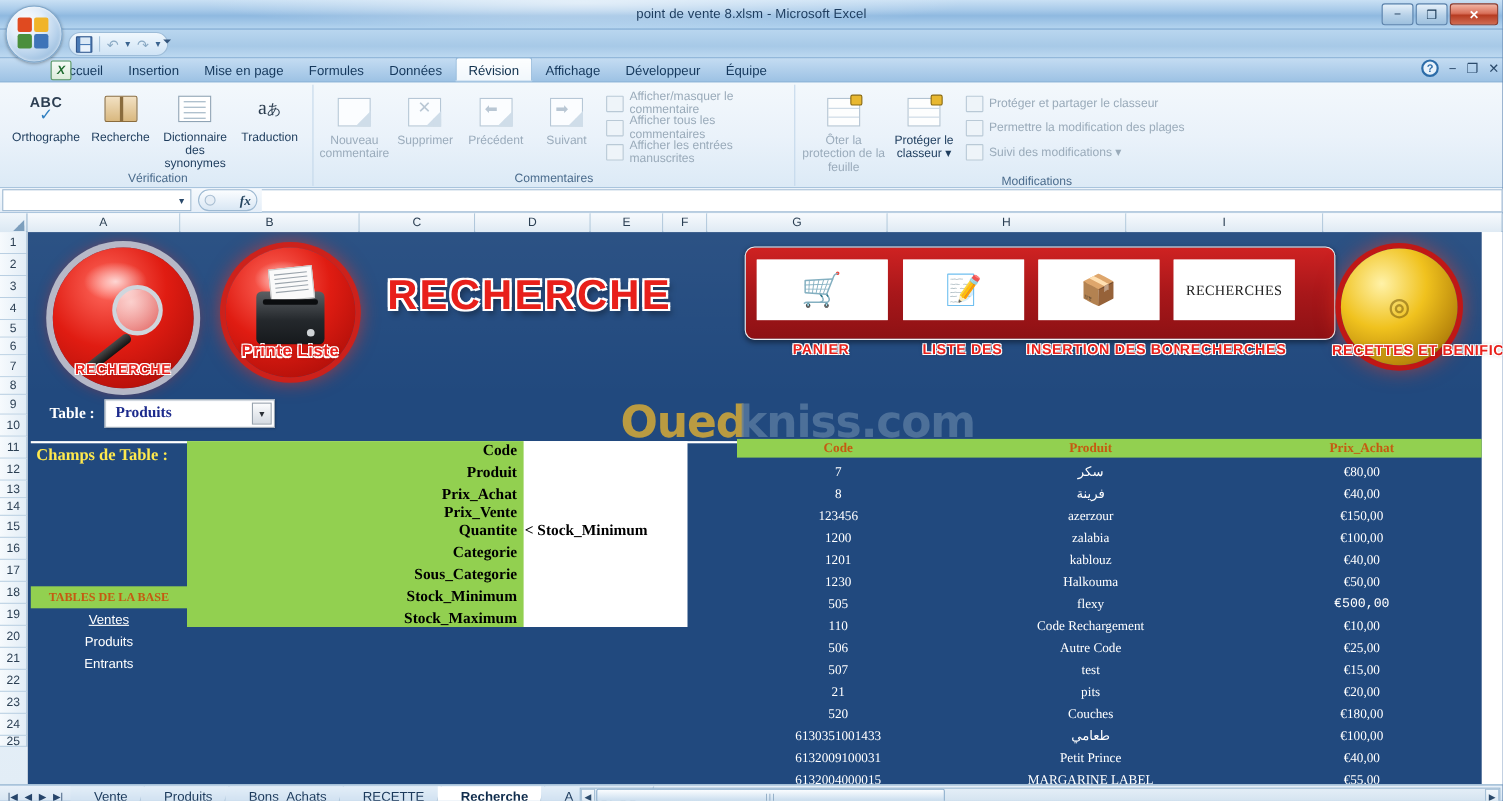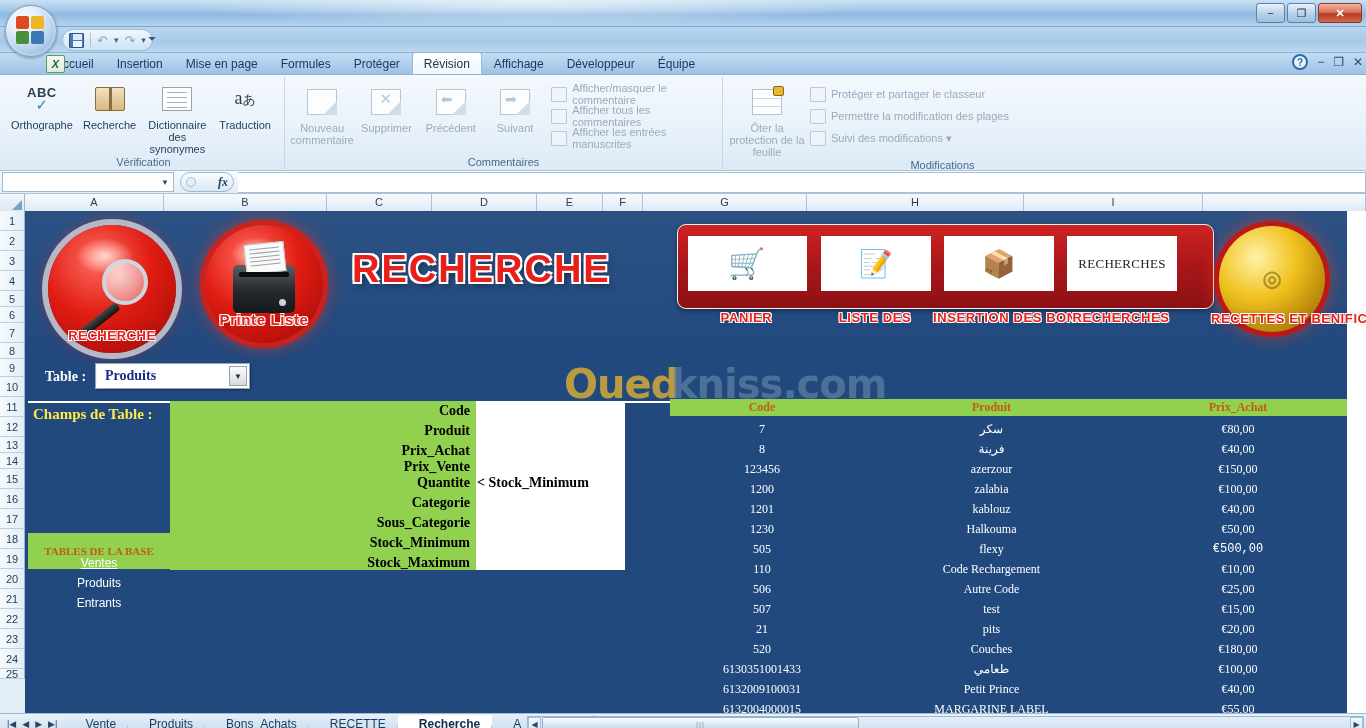--- a/index.html
+++ b/index.html
@@ -305,20 +305,21 @@
     font-size:8px; color:#2b4a6b; background:linear-gradient(180deg,#f3f8fc,#d7e6f3); border:1px solid #a6c0d6; }
   .hs-thumb { width:317px; height:15px; margin-left:1px;
     background:linear-gradient(180deg,#fbfdff,#d4e4f2 60%,#bfd6e9); border:1px solid #8fb0cd; border-radius:2px;
     display:flex; align-items:center; justify-content:center; color:#7d9cb8; font-size:8px; letter-spacing:1px; }
 </style>
 </head>
 <body>
 
 <div class="titlebar">
   <div class="tb-glow"></div>
+  <div class="tb-title">point de vente 8.xlsm  -  Microsoft Excel</div>
   <div class="wincontrols">
     <div class="wc">−</div>
     <div class="wc">❐</div>
     <div class="wc close">✕</div>
   </div>
 </div>
 
 <div class="qatrow">
   <div class="orb">
     <div class="orb-inner">
@@ -338,21 +339,21 @@
   </div>
   <div style="position:absolute;left:148px;top:6px;font-size:10px;color:#34557c;">⏷</div>
 </div>
 
 <div class="tabsrow">
   <div class="xl-icon">X</div>
   <div class="tab">Accueil</div>
   <div class="tab">Insertion</div>
   <div class="tab">Mise en page</div>
   <div class="tab">Formules</div>
-  <div class="tab">Protéger</div>
+  <div class="tab">Données</div>
   <div class="tab active">Révision</div>
   <div class="tab">Affichage</div>
   <div class="tab">Développeur</div>
   <div class="tab">Équipe</div>
   <div class="helpicons">
     <div class="help-circ">?</div>
     <div class="mini-btn">−</div>
     <div class="mini-btn">❐</div>
     <div class="mini-btn">✕</div>
   </div>
@@ -445,20 +446,28 @@
 
   <div class="rgroup" style="width:440px;">
     <div class="rgroup-body">
       <div class="bigbtn dim" style="width:78px">
         <div class="gly">
             <div class="gl-lockgrid">
               <span class="lock"></span>
             </div>
           </div>
         <span>Ôter la protection de la feuille</span>
+      </div>
+      <div class="bigbtn" style="width:68px">
+        <div class="gly">
+            <div class="gl-lockgrid">
+              <span class="lock"></span>
+            </div>
+          </div>
+        <span>Protéger le classeur ▾</span>
       </div>
       <div style="padding-top:3px;">
         <div class="smallrow">
           <div class="sq-icon"></div>
           <span>Protéger et partager le classeur</span>
         </div>
         <div class="smallrow">
           <div class="sq-icon"></div>
           <span>Permettre la modification des plages</span>
         </div>
@@ -598,21 +607,21 @@
         <div class="fieldrow" style="left:145px; top:212px; width:300px;">Produit</div>
         <div class="fieldrow" style="left:145px; top:232px; width:300px;">Prix_Achat</div>
         <div class="fieldrow" style="left:145px; top:248px; width:300px;">Prix_Vente</div>
         <div class="fieldrow" style="left:145px; top:264px; width:300px;">Quantite</div>
         <div class="cond-text" style="left:452px; top:264px;">&lt; Stock_Minimum</div>
         <div class="fieldrow" style="left:145px; top:284px; width:300px;">Categorie</div>
         <div class="fieldrow" style="left:145px; top:304px; width:300px;">Sous_Categorie</div>
         <div class="fieldrow" style="left:145px; top:324px; width:300px;">Stock_Minimum</div>
         <div class="fieldrow" style="left:145px; top:344px; width:300px;">Stock_Maximum</div>
 
-        <div class="tables-hdr" style="left:3px; top:322px; width:142px; height:36px;">TABLES DE LA BASE</div>
+        <div class="tables-hdr" style="left:3px; top:322px; width:142px; height:20px;">TABLES DE LA BASE</div>
         <div class="tbl-item" style="left:3px; top:345px; width:142px;text-decoration:underline;">Ventes</div>
         <div class="tbl-item" style="left:3px; top:365px; width:142px;">Produits</div>
         <div class="tbl-item" style="left:3px; top:385px; width:142px;">Entrants</div>
 
         <div class="dt-head" style="left:645px; top:188px; width:677px; height:17px;">
           <div class="dt-h" style="width:184px">Code</div>
           <div class="dt-h" style="width:275px">Produit</div>
           <div class="dt-h" style="width:218px">Prix_Achat</div>
         </div>
         <div id="datarows">

